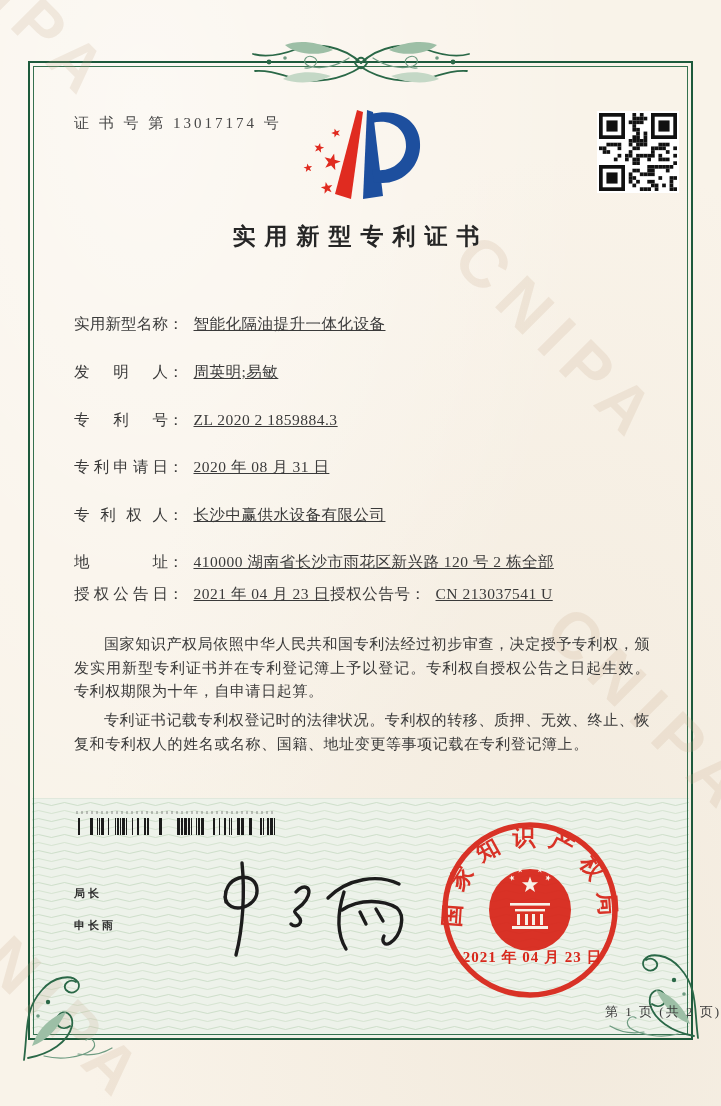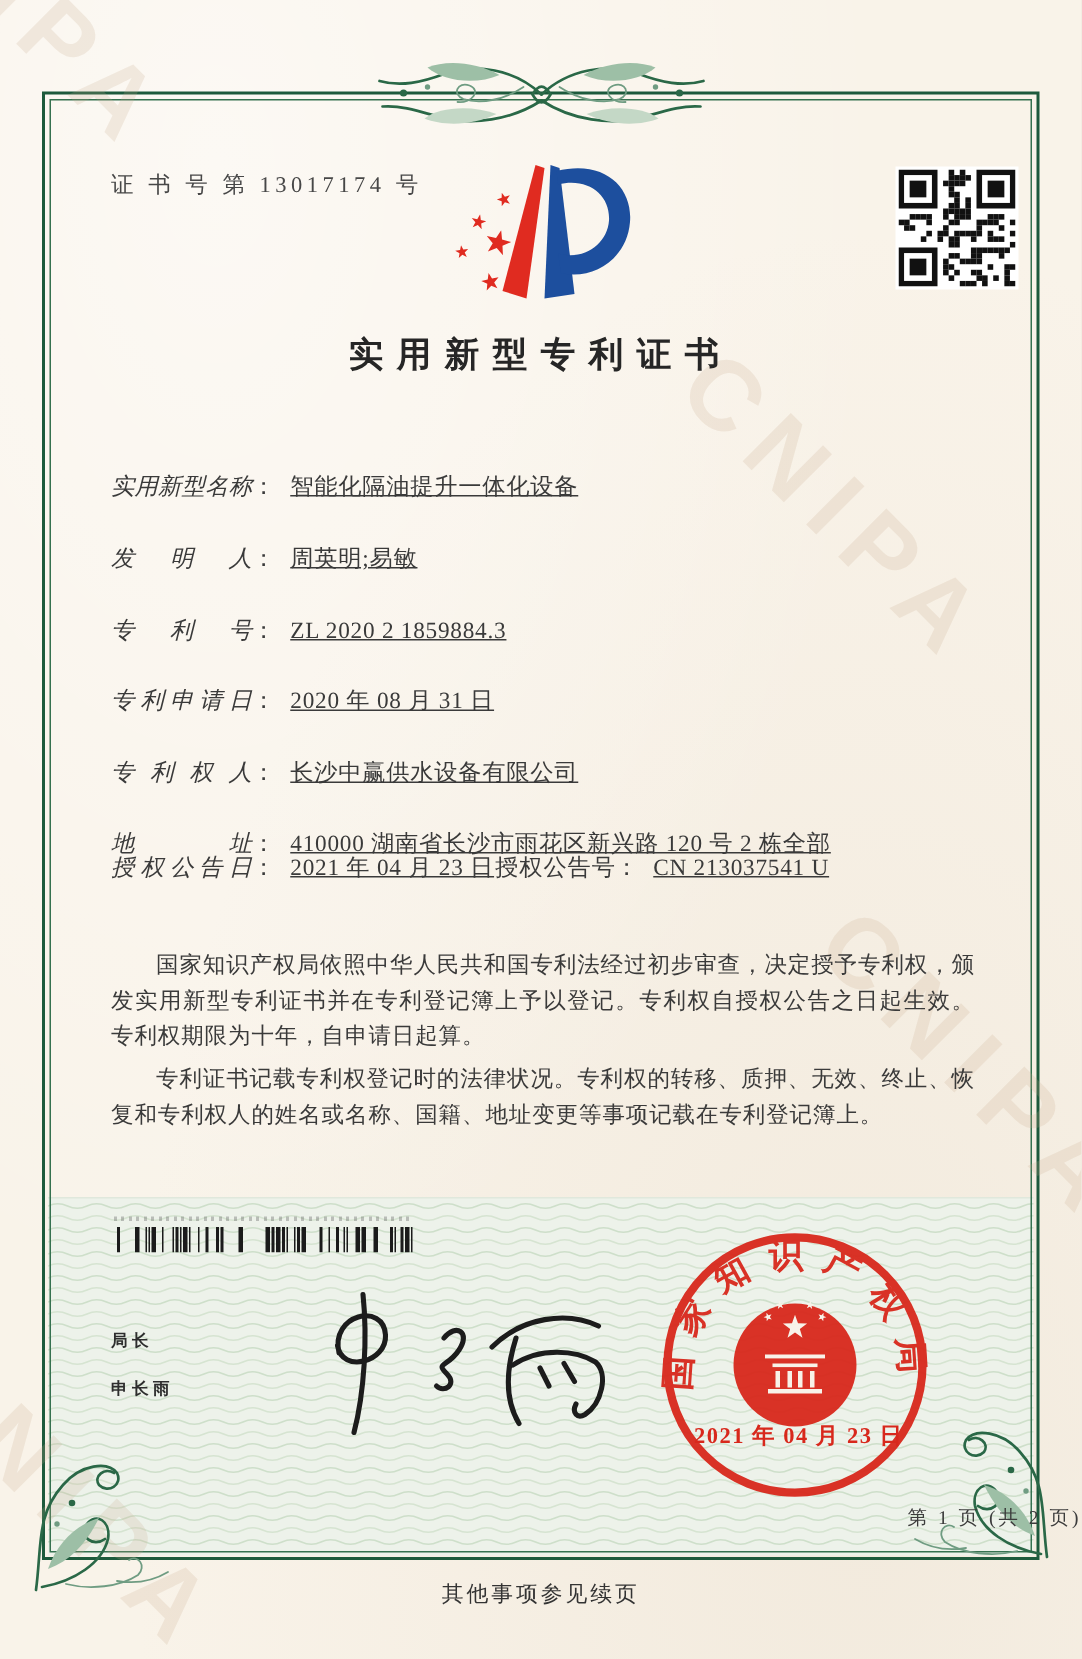--- a/index.html
+++ b/index.html
@@ -25,21 +25,21 @@
   .flourish-bl{left:18px;top:968px;}
   .flourish-br{left:602px;top:946px;transform:scaleX(-1);}
   
   .cert-no{position:absolute;left:74px;top:114px;font-size:15px;letter-spacing:3px;color:#474747;z-index:4;text-align:center;}
   .logo{position:absolute;left:293px;top:103px;z-index:4;}
   .qr{position:absolute;left:597px;top:111px;width:78px;height:78px;background:#fff;padding:2px;z-index:4;}
   .title{position:absolute;left:0;right:0;top:221px;text-align:center;font-size:23px;font-weight:600;
       letter-spacing:9px;color:#262626;z-index:4;}
   
   .frow{position:absolute;left:74px;font-size:15.5px;color:#3a3a3a;z-index:4;white-space:nowrap;}
-  .flabel{display:inline-block;width:94px;text-align:justify;text-align-last:justify;vertical-align:bottom;font-style:italic;}
+  .flabel{display:inline-block;width:94px;text-align:justify;text-align-last:justify;vertical-align:bottom;}
   .flabel2{display:inline-block;width:80px;text-align:justify;text-align-last:justify;vertical-align:bottom;font-family:Liberation Mono, monospace;}
   .fcolon{display:inline-block;}
   .fvalue{display:inline-block;margin-left:10px;letter-spacing:.5px;text-decoration:underline;}
   .grant2{position:absolute;left:256px;top:0;white-space:nowrap;}
   
   .para{position:absolute;left:74px;width:576px;font-size:15px;line-height:23.5px;
       text-align:justify;text-indent:2em;color:#3a3a3a;z-index:4;letter-spacing:.6px;}
   
   .band{position:absolute;left:32px;top:798px;width:657px;height:238px;background:var(--band-bg,#edf2ea);
       border-top:1px solid #e0e8dc;z-index:2;}
@@ -303,21 +303,21 @@
   </div>
   <div class="frow" style="top:457px">
     <span class="flabel">专利申请日</span><span class="fcolon">：</span><span class="fvalue">2020 年 08 月 31 日</span>
   </div>
   <div class="frow" style="top:505px">
     <span class="flabel">专利权人</span><span class="fcolon">：</span><span class="fvalue">长沙中赢供水设备有限公司</span>
   </div>
   <div class="frow" style="top:552px">
     <span class="flabel">地址</span><span class="fcolon">：</span><span class="fvalue">410000 湖南省长沙市雨花区新兴路 120 号 2 栋全部</span>
   </div>
-  <div class="frow" style="top:568px;width:576px">
+  <div class="frow" style="top:584px;width:576px">
     <span class="flabel">授权公告日</span><span class="fcolon">：</span><span class="fvalue">2021 年 04 月 23 日</span>
     <span class="grant2">
       <span class="flabel2">授权公告号</span><span class="fcolon">：</span><span class="fvalue">CN 213037541 U</span>
     </span>
   </div>
 
   <div class="para" style="top:709px">专利证书记载专利权登记时的法律状况。专利权的转移、质押、无效、终止、恢复和专利权人的姓名或名称、国籍、地址变更等事项记载在专利登记簿上。</div>
   <div class="para" style="top:633px">国家知识产权局依照中华人民共和国专利法经过初步审查，决定授予专利权，颁发实用新型专利证书并在专利登记簿上予以登记。专利权自授权公告之日起生效。专利权期限为十年，自申请日起算。</div>
 
   <div class="microrow"></div>
@@ -397,15 +397,14 @@
         <rect x="85" y="96" width="3" height="11"></rect>
         <rect x="92" y="96" width="3" height="11"></rect>
         <rect x="100" y="96" width="3" height="11"></rect>
         <rect x="72" y="108" width="36" height="3"></rect>
       </g>
     </g>
   </svg>
   <div class="seal-date">2021 年 04 月 23 日</div>
 
   <div class="page-footer">第 1 页 (共 2 页)</div>
-  <div class="cont-note">其他事项参见续页</div>
 
 </div>
 
 </body></html>

